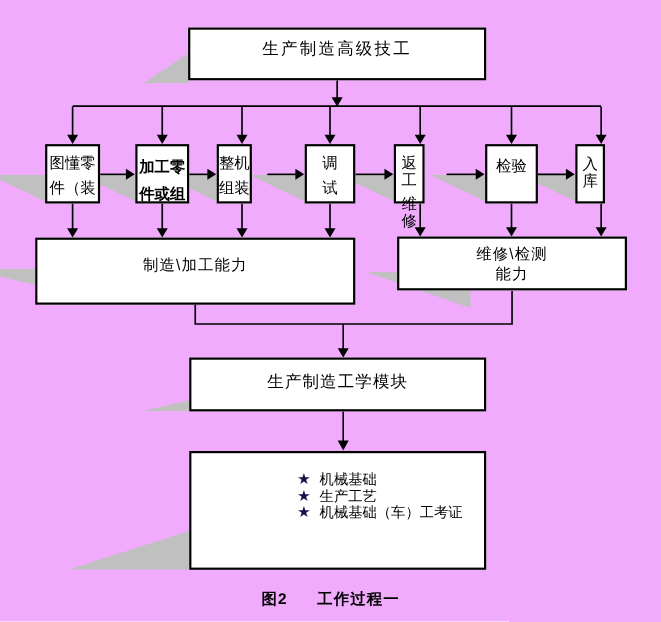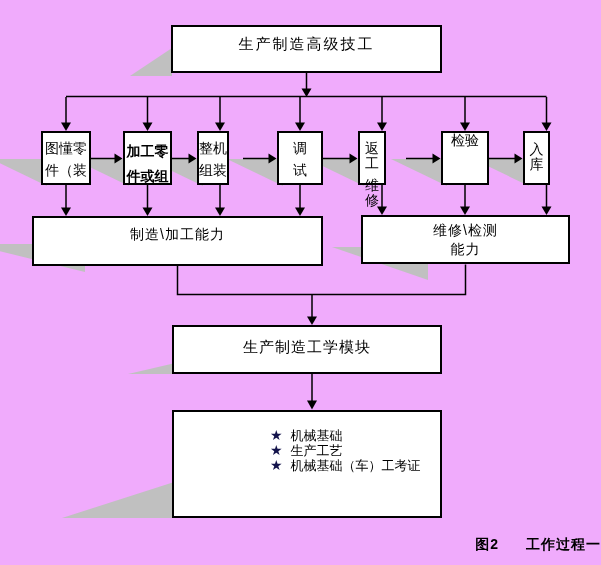--- a/index.html
+++ b/index.html
@@ -14,33 +14,33 @@
   }
   
   .b-top{left:171px;top:25px;width:271px;height:48px;font-size:15px;letter-spacing:2px;padding-bottom:10px;}
   
   .pbox{top:131px;height:54px;justify-content:flex-start;padding-top:8px;gap:7px;font-size:14px;line-height:15px;}
   .pb0{left:41px;width:50px;}
   .pb1{left:123px;width:49px;font-size:14px;padding-top:11px;gap:10px;font-weight:bold;}
   .pb2{left:197px;width:32px;}
   .pb3{left:277px;width:46px;}
   .pb4{left:358px;width:28px;}
-  .pb5{left:441px;width:48px;padding-top:0;}
+  .pb5{left:441px;width:48px;padding-top:10px;}
   .pb6{left:523px;width:27px;padding-top:9px;}
   
-  .b-capleft{left:32px;top:216px;width:291px;height:50px;font-size:14px;letter-spacing:1px;padding-bottom:12px;}
+  .b-capleft{left:32px;top:216px;width:291px;height:61px;font-size:14px;letter-spacing:1px;padding-bottom:12px;}
   .b-capright{left:361px;top:215px;width:209px;height:49px;font-size:14px;letter-spacing:1px;line-height:19px;}
   
   .b-module{left:172px;top:325px;width:270px;height:49px;font-size:15px;letter-spacing:1px;padding-bottom:4px;}
   
   .b-outcome{left:172px;top:410px;width:270px;height:108px;align-items:flex-start;justify-content:flex-start;padding:16px 0 0 96px;text-align:left;}
   .bullet-line{display:flex;align-items:center;font-size:13px;line-height:15px;white-space:nowrap;}
   .star{color:#14144b;margin-right:8px;font-size:14px;}
   
-  .caption{position:absolute;left:0;top:536px;width:100%;text-align:right;font-weight:bold;font-size:14px;letter-spacing:1px;z-index:3;}
+  .caption{position:absolute;left:0;top:536px;width:100%;text-align:center;font-weight:bold;font-size:14px;letter-spacing:1px;z-index:3;}
   .caption .gap{margin-left:22px;}
   
   .conn{position:absolute;left:0;top:0;z-index:2;}
   .conn line, .conn path{stroke:#000;stroke-width:1.5;fill:none;}
   .conn polygon{fill:#000;stroke:none;}
   
   .shadow{position:absolute;background:#c0c0c0;z-index:1;}
   .sh-tri-dr{clip-path:polygon(0 0,100% 0,100% 100%);}          
   .sh-tri-ul{clip-path:polygon(0 100%,100% 0,100% 100%);}       
   .sh-top{left:130px;top:48px;width:42px;height:28px;}

